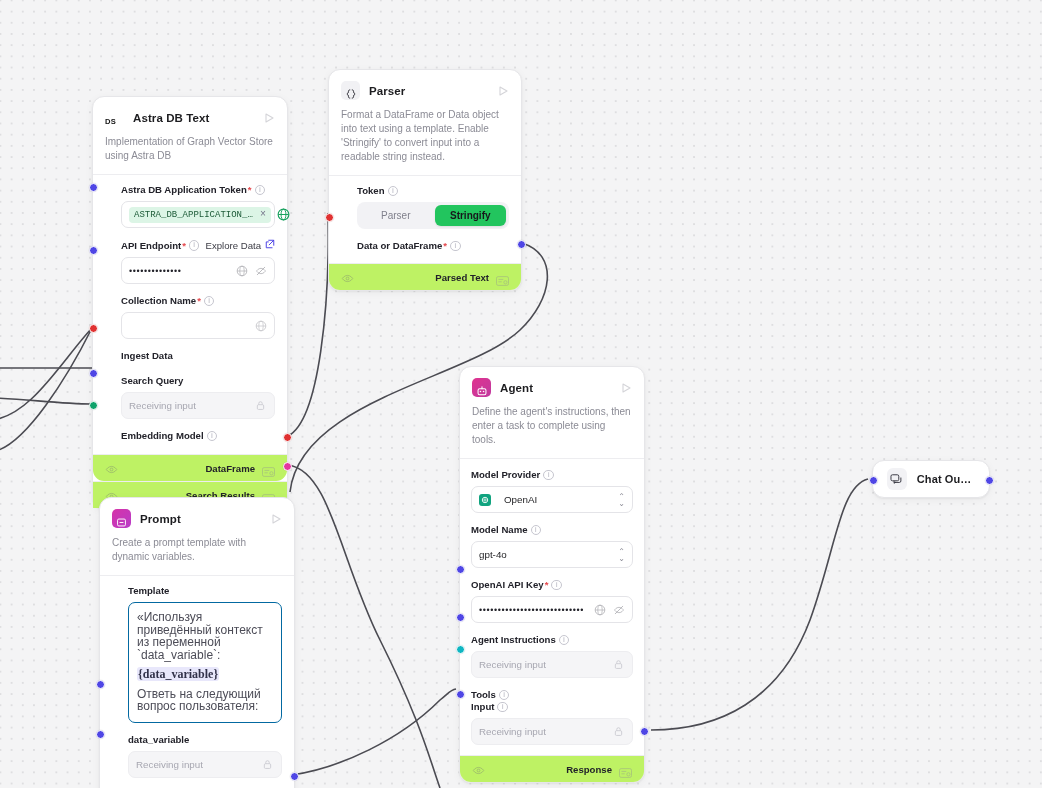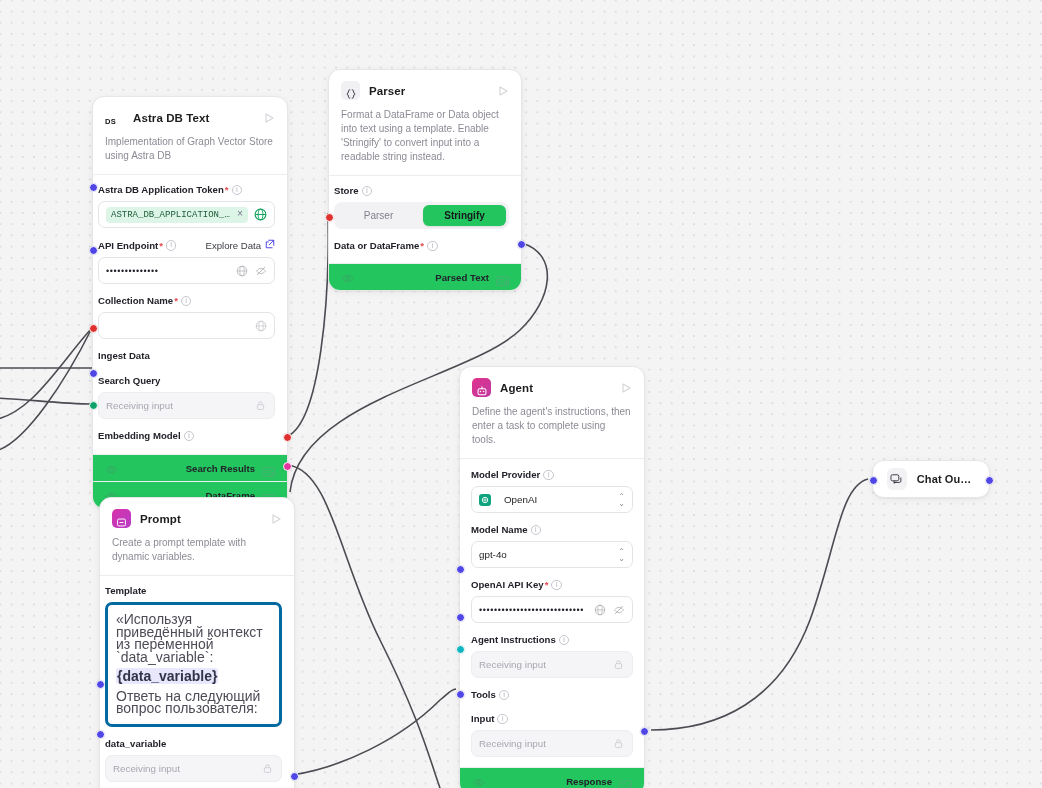--- a/index.html
+++ b/index.html
@@ -42,21 +42,21 @@
   }
   .play-btn{
     width:14px;height:14px;flex:0 0 auto;opacity:.42;
     display:flex;align-items:center;justify-content:center;
   }
   .node-desc{
     padding:0 12px 11px 12px;
     font-size:10px;line-height:14px;color:#8b8b95;
   }
   .divider{height:1px;background:#ededf0;}
-  .node-body{padding:9px 12px 10px 5px;}
+  .node-body{padding:9px 12px 10px 28px;}
 
   .fld{margin-bottom:11px;}
   .fld:last-child{margin-bottom:0;}
   .fld-label{
     font-size:9.6px;font-weight:700;color:#22222a;
     display:flex;align-items:center;gap:3px;margin-bottom:5px;
     line-height:12px;
   }
   .req{color:#e5484d;font-weight:700;font-size:9.6px;margin-left:-2px;}
   .info-i{
@@ -97,33 +97,34 @@
     background:#f2f2f5;border-radius:8px;padding:3px;display:flex;gap:3px;
   }
   .tg{
     flex:1 1 0;height:21px;border-radius:6px;display:flex;align-items:center;justify-content:center;
     font-size:10px;color:#80808c;
   }
   .tg.on{background:#22c55e;color:#17171b;font-weight:700;box-shadow:0 1px 2px rgba(0,0,0,.09);}
 
   
   .tpl-box{
-    border:3px solid #0369a1;border-radius:7px;background:#fff;
-    padding:8px 8px 9px 8px;font-size:14px;line-height:12.5px;color:#4c4c57;
+    border:1px solid #0369a1;border-radius:7px;background:#fff;
+    padding:8px 8px 9px 8px;font-size:12px;line-height:12.5px;color:#4c4c57;
   }
   .tpl-box p{margin:0 0 7px 0;}
   .tpl-box p:last-child{margin-bottom:0;}
   .tpl-var{
     background:#e8e7fb;color:#32324a;font-weight:700;border-radius:3px;
     padding:0 1px;
+    font-family:Liberation Serif, serif;
   }
 
   
   .out-row{
-    height:27px;background:#22c55e;
+    height:27px;background:#bef264;
     display:flex;align-items:center;padding:0 12px;gap:7px;
     border-top:1px solid #ededf0;
     box-sizing:border-box;
   }
   .out-row.first{border-top:1px solid #ededf0;}
   .out-row.last{border-bottom-left-radius:11px;border-bottom-right-radius:11px;}
   .eye{width:13px;height:13px;opacity:.4;flex:0 0 auto;}
   .out-name{margin-left:auto;font-size:9.6px;font-weight:700;color:#22222a;}
   .out-ico{width:13px;height:10px;opacity:.45;flex:0 0 auto;}
 
@@ -280,44 +281,44 @@
       </div>
 
       <div class="fld" style="margin-bottom:2px;">
         <div class="fld-label" style="margin-bottom:0;">
           <span>Embedding Model</span>
           <span class="info-i">i</span>
         </div>
       </div>
     </div>
 
+    <div class="out-row last">
+      <span class="eye">
+        <svg width="13" height="13" viewBox="0 0 16 16">
+            <path d="M1.6 8s2.4-3.8 6.4-3.8S14.4 8 14.4 8s-2.4 3.8-6.4 3.8S1.6 8 1.6 8z" fill="none" stroke="#6c6c76" stroke-width="1.1"></path>
+            <circle cx="8" cy="8" r="1.7" fill="none" stroke="#6c6c76" stroke-width="1.1"></circle>
+          </svg>
+      </span>
+      <span class="out-name">DataFrame</span>
+      <span class="out-ico">
+        <svg width="13" height="10" viewBox="0 0 16 12">
+            <rect x="0.6" y="0.6" width="14.8" height="10.8" rx="2" fill="none" stroke="#8a8a95" stroke-width="1"></rect>
+            <path d="M3 4h6M3 7h4" stroke="#8a8a95" stroke-width="1"></path>
+            <circle cx="11.6" cy="7.6" r="2" fill="none" stroke="#8a8a95" stroke-width="1"></circle>
+          </svg>
+      </span>
+    </div>
     <div class="out-row first">
       <span class="eye">
         <svg width="13" height="13" viewBox="0 0 16 16">
             <path d="M1.6 8s2.4-3.8 6.4-3.8S14.4 8 14.4 8s-2.4 3.8-6.4 3.8S1.6 8 1.6 8z" fill="none" stroke="#6c6c76" stroke-width="1.1"></path>
             <circle cx="8" cy="8" r="1.7" fill="none" stroke="#6c6c76" stroke-width="1.1"></circle>
           </svg>
       </span>
       <span class="out-name">Search Results</span>
-      <span class="out-ico">
-        <svg width="13" height="10" viewBox="0 0 16 12">
-            <rect x="0.6" y="0.6" width="14.8" height="10.8" rx="2" fill="none" stroke="#8a8a95" stroke-width="1"></rect>
-            <path d="M3 4h6M3 7h4" stroke="#8a8a95" stroke-width="1"></path>
-            <circle cx="11.6" cy="7.6" r="2" fill="none" stroke="#8a8a95" stroke-width="1"></circle>
-          </svg>
-      </span>
-    </div>
-    <div class="out-row last">
-      <span class="eye">
-        <svg width="13" height="13" viewBox="0 0 16 16">
-            <path d="M1.6 8s2.4-3.8 6.4-3.8S14.4 8 14.4 8s-2.4 3.8-6.4 3.8S1.6 8 1.6 8z" fill="none" stroke="#6c6c76" stroke-width="1.1"></path>
-            <circle cx="8" cy="8" r="1.7" fill="none" stroke="#6c6c76" stroke-width="1.1"></circle>
-          </svg>
-      </span>
-      <span class="out-name">DataFrame</span>
       <span class="out-ico">
         <svg width="13" height="10" viewBox="0 0 16 12">
             <rect x="0.6" y="0.6" width="14.8" height="10.8" rx="2" fill="none" stroke="#8a8a95" stroke-width="1"></rect>
             <path d="M3 4h6M3 7h4" stroke="#8a8a95" stroke-width="1"></path>
             <circle cx="11.6" cy="7.6" r="2" fill="none" stroke="#8a8a95" stroke-width="1"></circle>
           </svg>
       </span>
     </div>
 
     <span class="port l" style="top:86px;background:#4f46e5;"></span>
@@ -342,21 +343,21 @@
         <svg width="9" height="10" viewBox="0 0 9 10">
             <path d="M1 1 L8 5 L1 9 Z" fill="none" stroke="#9a9aa4" stroke-width="1.1" stroke-linejoin="round"></path>
           </svg>
       </span>
     </div>
     <div class="node-desc">Format a DataFrame or Data object into text using a template. Enable 'Stringify' to convert input into a readable string instead.</div>
     <div class="divider"></div>
     <div class="node-body">
       <div class="fld">
         <div class="fld-label">
-          <span>Store</span>
+          <span>Token</span>
           <span class="info-i">i</span>
         </div>
         <div class="toggle-wrap">
           <div class="tg">Parser</div>
           <div class="tg on">Stringify</div>
         </div>
       </div>
       <div class="fld" style="margin-bottom:1px;text-align:right;">
         <div class="fld-label" style="margin-bottom:0;">
           <span>Data or DataFrame</span>
@@ -527,21 +528,21 @@
           <span class="input-txt ph">Receiving input</span>
           <span class="icobtn">
             <svg width="11" height="11" viewBox="0 0 14 14">
                 <rect x="3" y="6" width="8" height="6" rx="1.4" fill="none" stroke="#a6a6b0" stroke-width="1.1"></rect>
                 <path d="M4.8 6V4.4a2.2 2.2 0 014.4 0V6" fill="none" stroke="#a6a6b0" stroke-width="1.1"></path>
               </svg>
           </span>
         </div>
       </div>
 
-      <div class="fld" style="margin-bottom:12px;">
+      <div class="fld" style="margin-bottom:0;">
         <div class="fld-label" style="margin-bottom:0;">
           <span>Tools</span>
           <span class="info-i">i</span>
         </div>
       </div>
 
       <div class="fld">
         <div class="fld-label">
           <span>Input</span>
           <span class="info-i">i</span>

